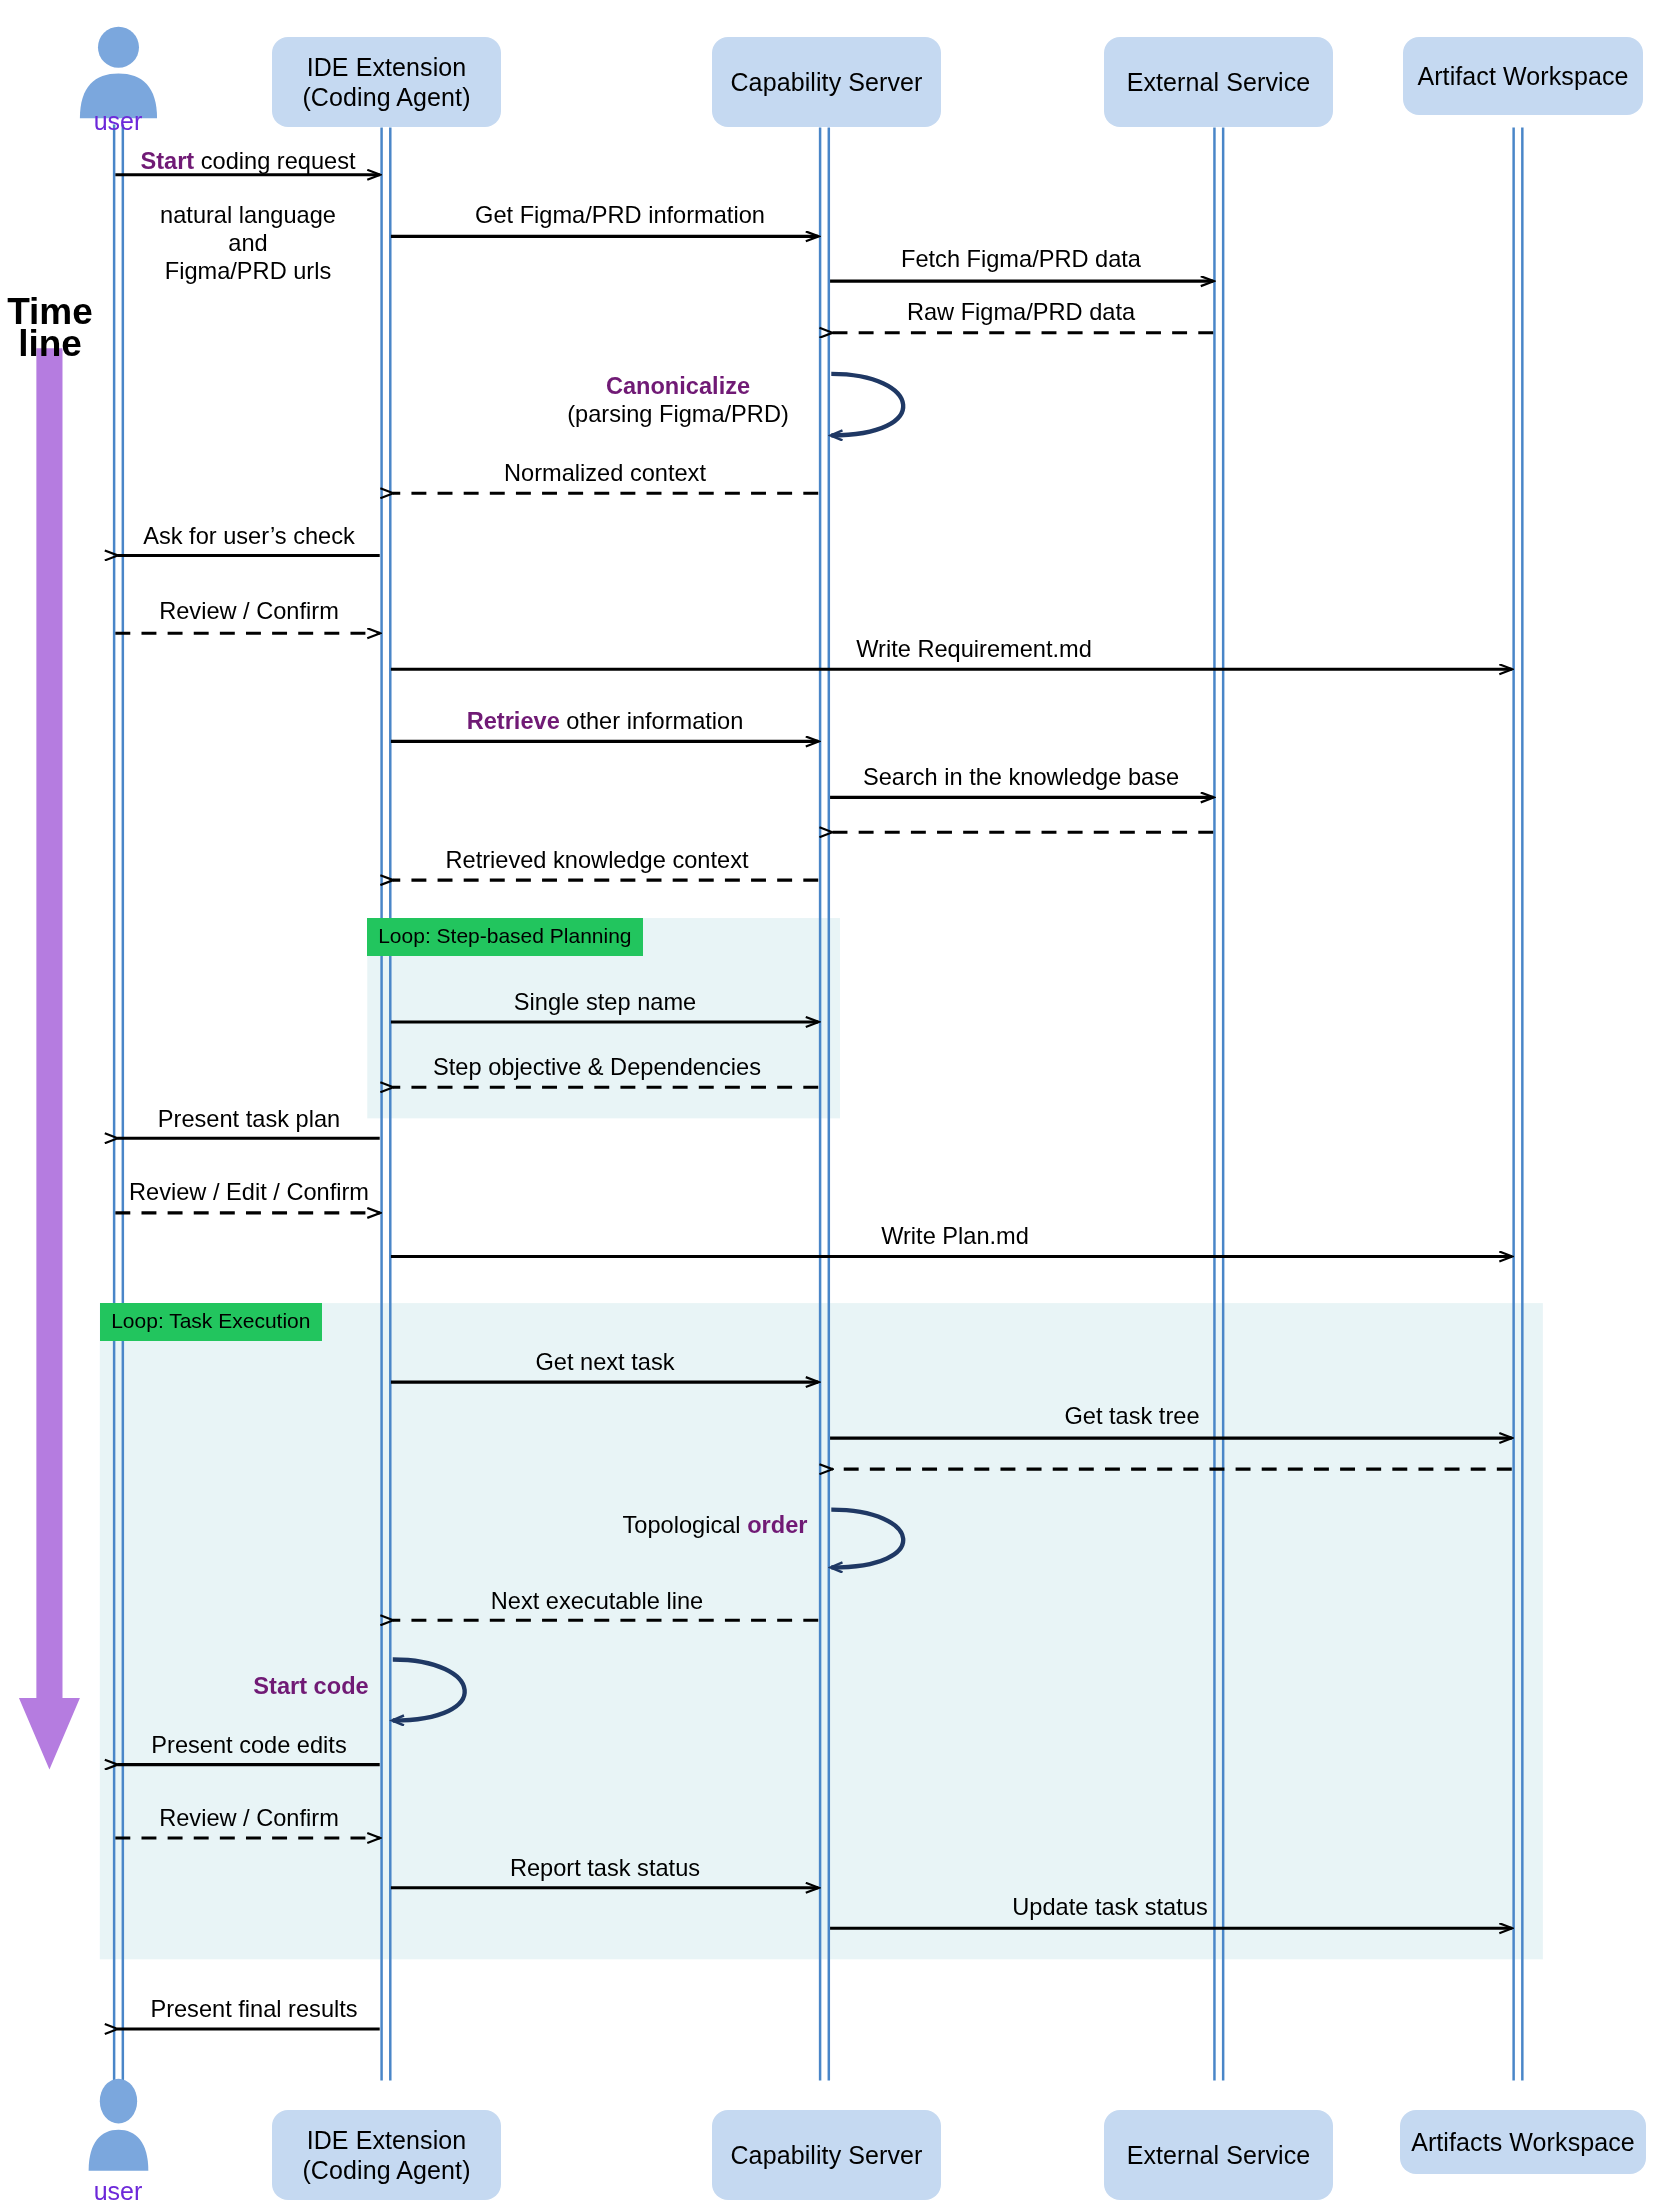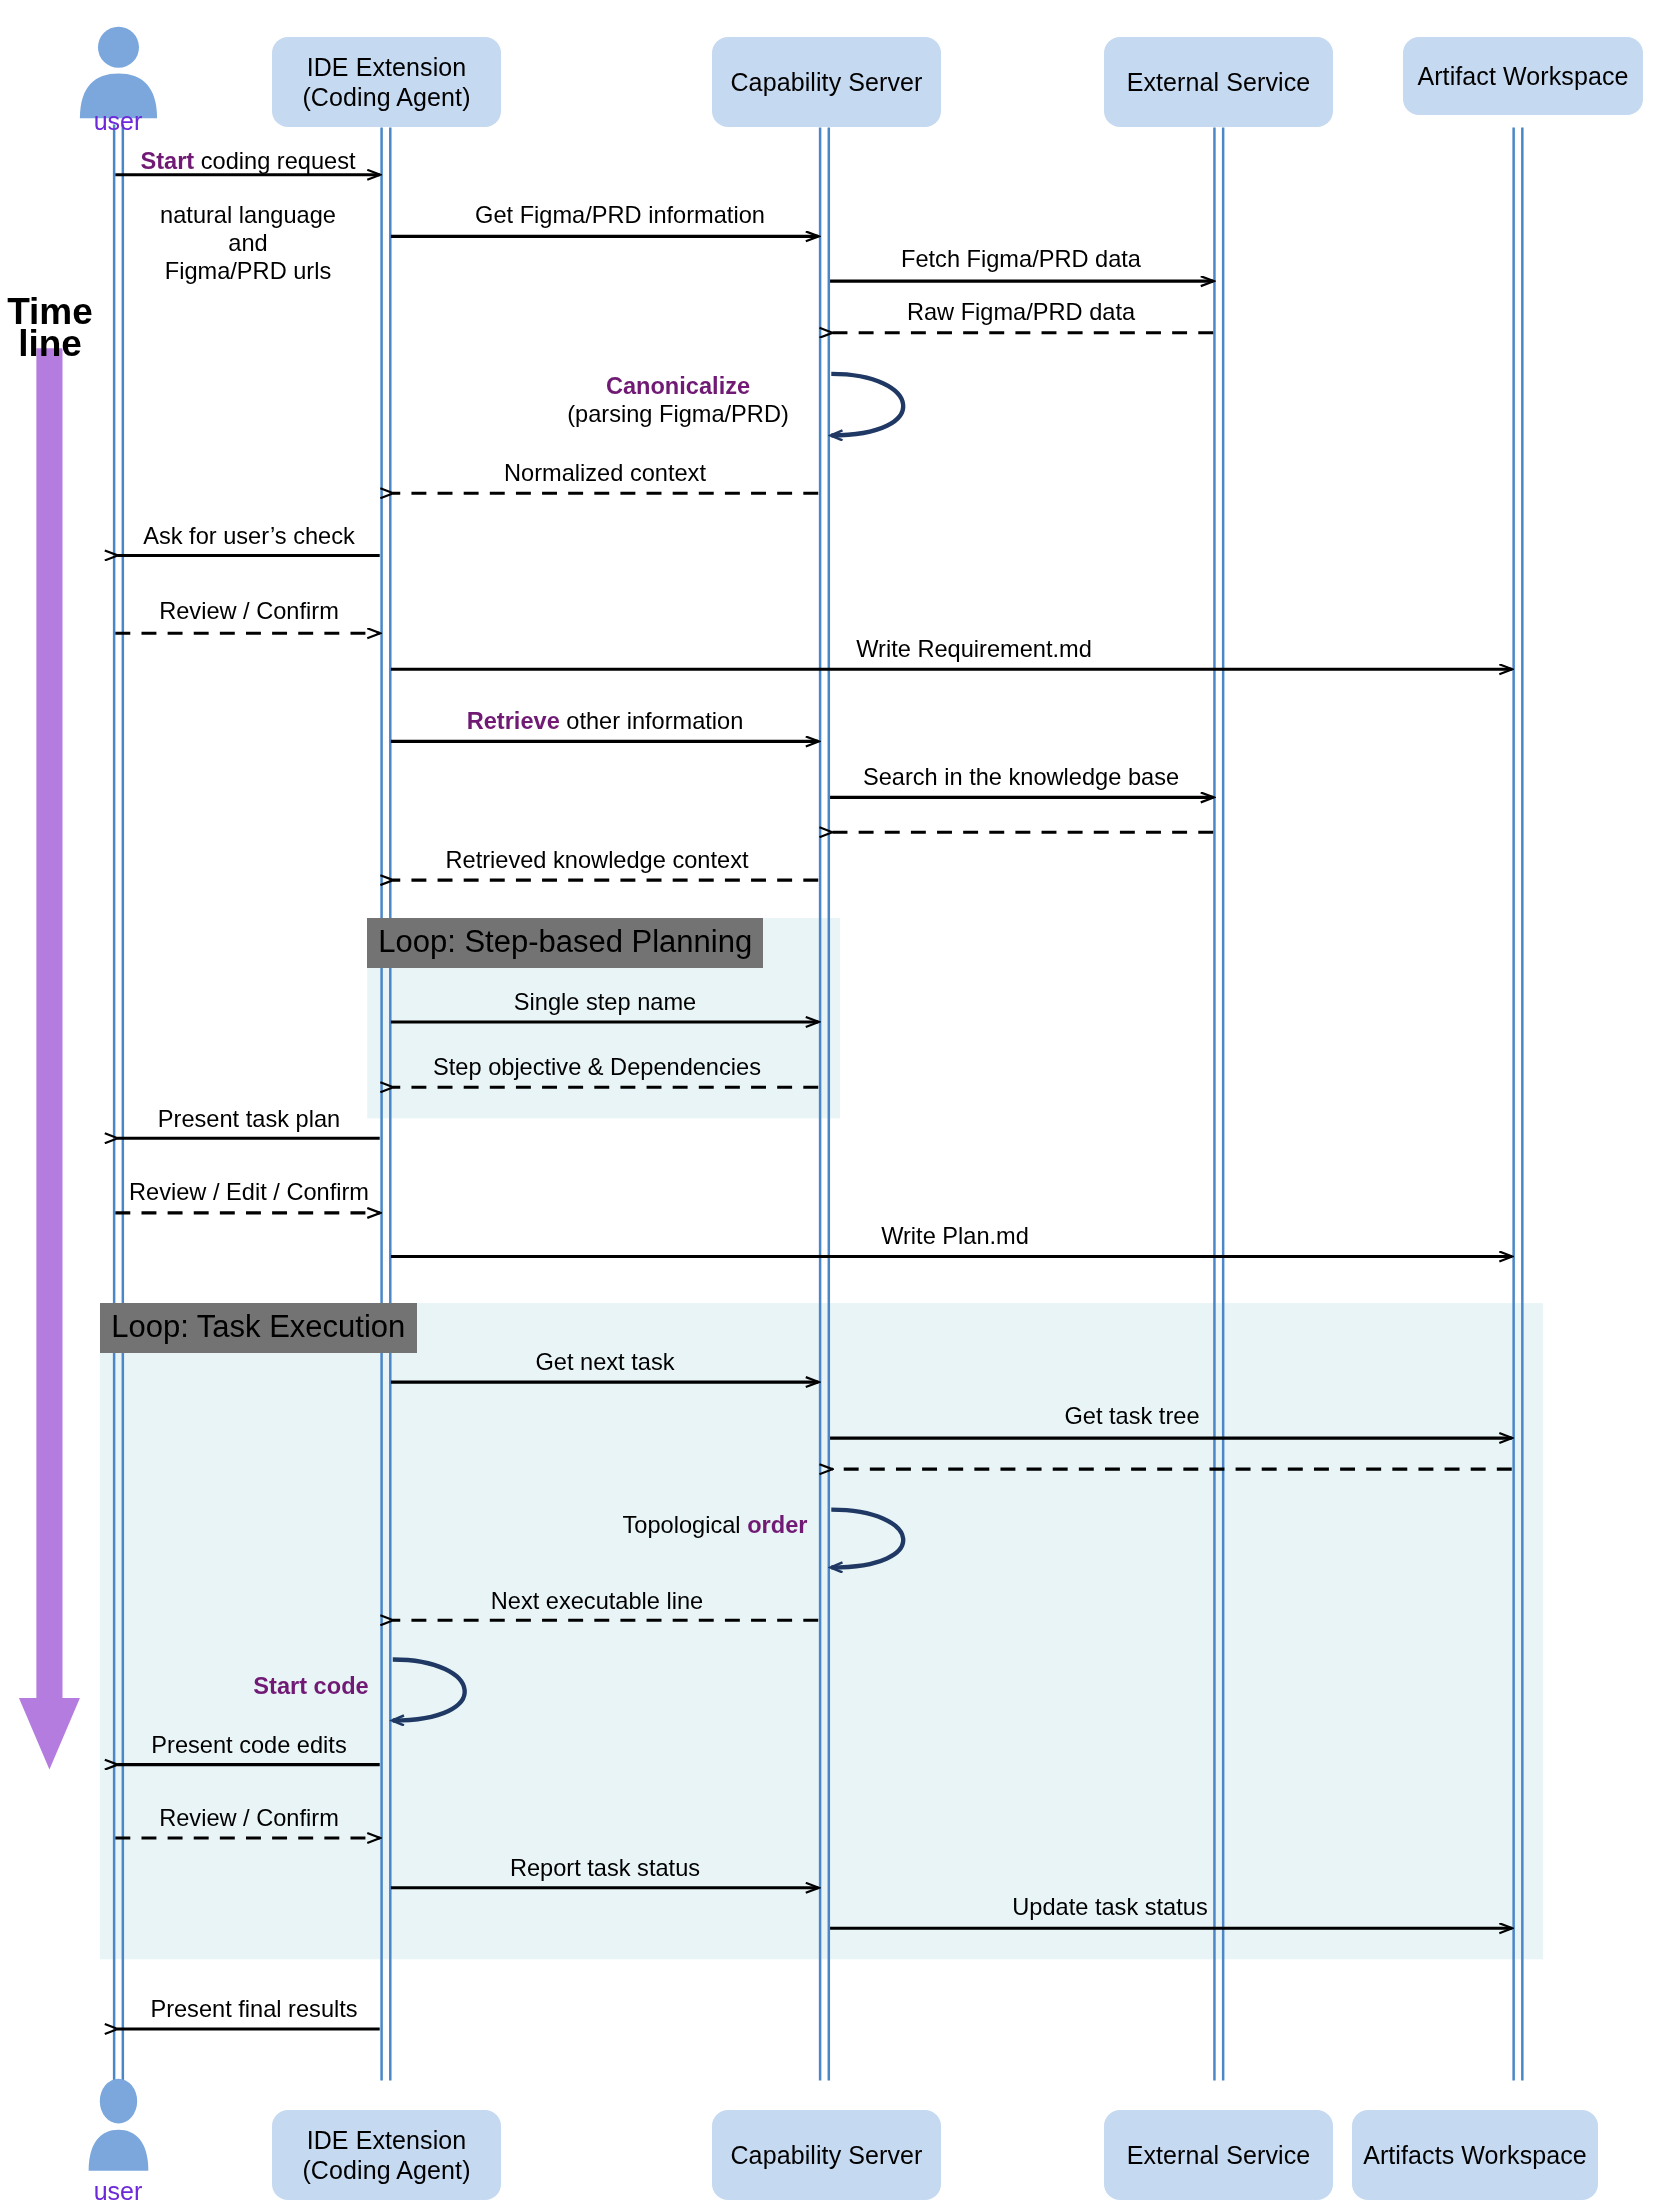--- a/index.html
+++ b/index.html
@@ -27,23 +27,23 @@
     white-space:nowrap;
     line-height:1.18;
     text-align:center;
   }
   .msg-label.ctr{transform:translateX(-50%);}
   .msg-label .kw{color:#701a75;font-weight:bold;}
   .msg-label.multi{white-space:normal;}
 
   .loop-title{
     position:absolute;
-    background:#737373;
+    background:#22c55e;
     color:#000;
-    font-size:31px;
+    font-size:21px;
     padding:6.2px 11.2px 7.5px 11.2px;
     box-sizing:border-box;
     white-space:nowrap;
   }
 
   .timeline-word{
     position:absolute;
     color:#000000;
     font-weight:bold;
     font-size:37px;
@@ -271,18 +271,18 @@
   </div>
 
   <div class="actor-box" style="left:712px;top:2110px;width:229px;height:90px;">
     <span>Capability Server</span>
   </div>
 
   <div class="actor-box" style="left:1104px;top:2110px;width:229px;height:90px;">
     <span>External Service</span>
   </div>
 
-  <div class="actor-box" style="left:1352px;top:2110px;width:246px;height:90px;">
+  <div class="actor-box" style="left:1400px;top:2110px;width:246px;height:64px;">
     <span>Artifacts Workspace</span>
   </div>
 
 </div>
 
 
 </body></html>

